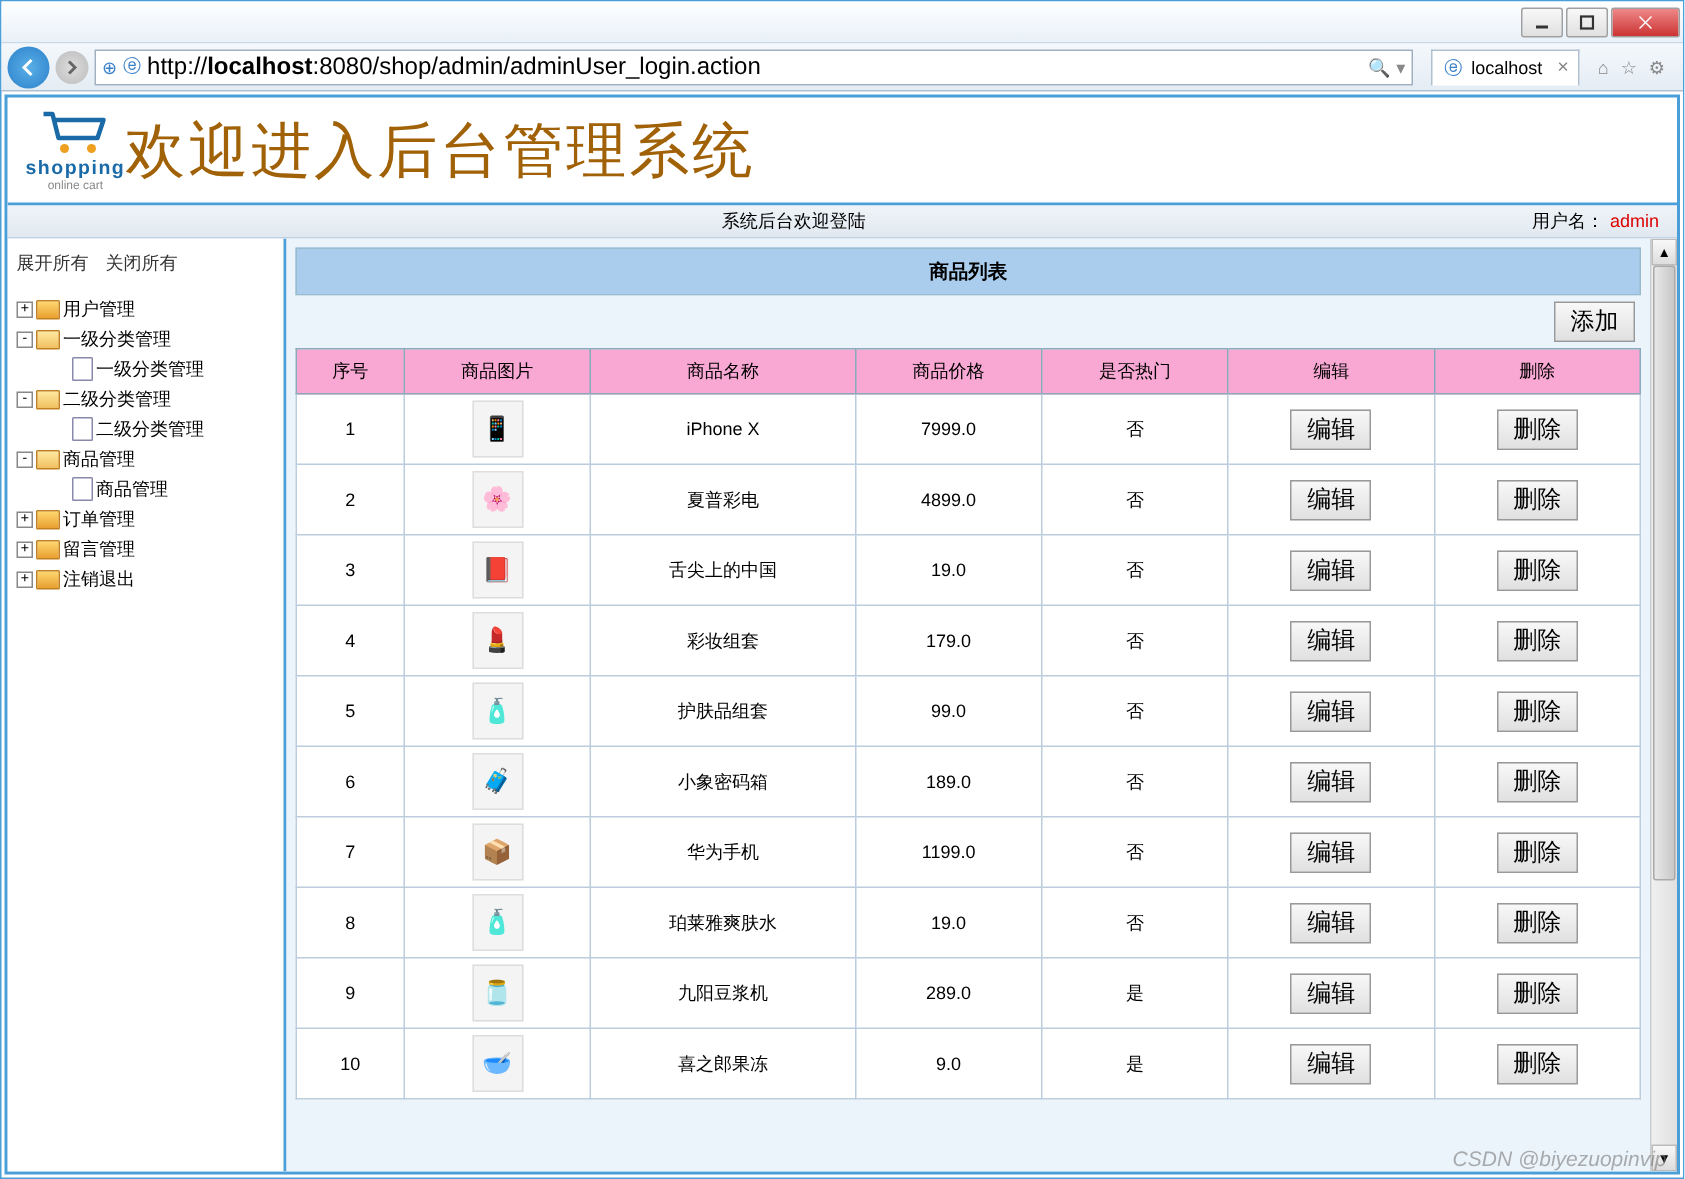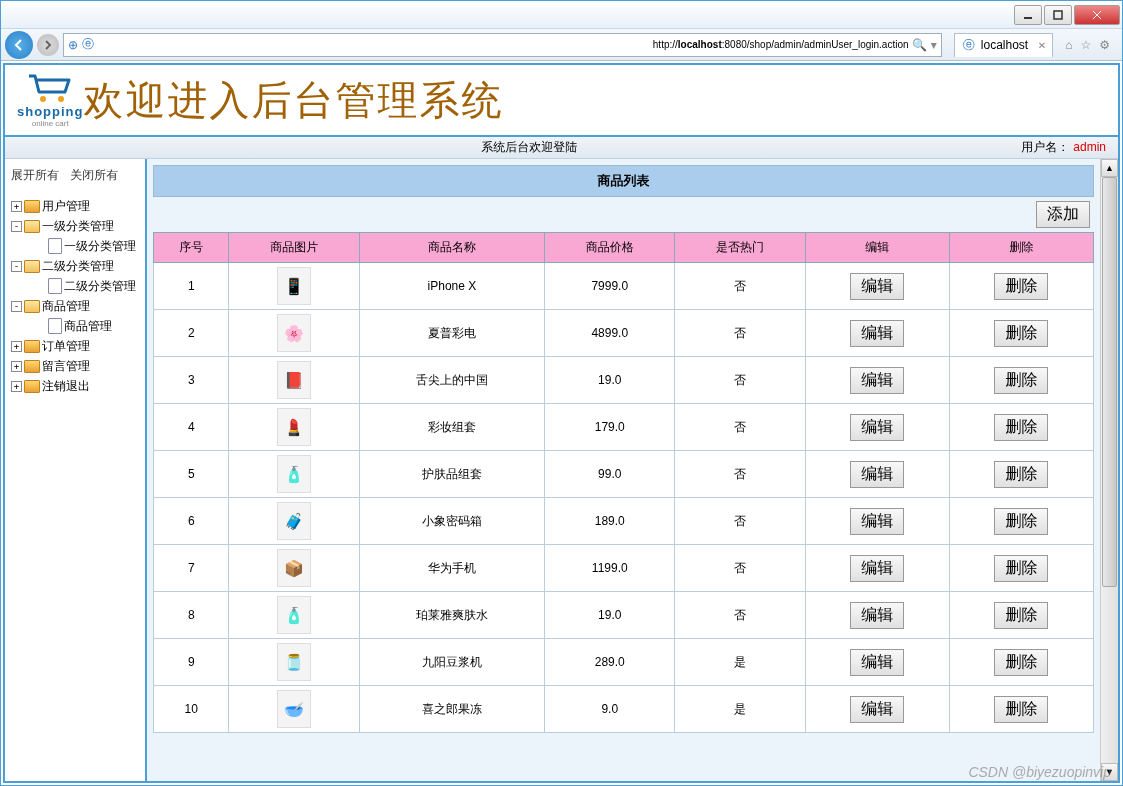--- a/index.html
+++ b/index.html
@@ -12,21 +12,21 @@
 .winbtn.close { background: linear-gradient(#e88,#c33); color: #fff; width: 46px; }
 .winbtn.close svg { stroke: #fff; }
 
 
 .browsebar { height: 32px; background: linear-gradient(#f4f8fc,#e4ecf4); border-bottom: 1px solid #b0c0d0; display: flex; align-items: center; padding: 0 4px; gap: 4px; }
 .navbtn { width: 28px; height: 28px; border-radius: 50%; background: radial-gradient(#5ab0e8,#2a80c8); display: flex; align-items: center; justify-content: center; cursor: pointer; }
 .navbtn.fwd { background: radial-gradient(#ddd,#bbb); width: 22px; height: 22px; }
 .navbtn svg { stroke: #fff; stroke-width: 2; fill: none; }
 .urlwrap { flex: 1; display: flex; align-items: center; background: #fff; border: 1px solid #a0b0c0; height: 24px; padding: 0 4px; gap: 4px; }
 .urlwrap .icon { color: #3a80c8; }
-.url { flex: 1; font-size: 10px; font-family: Arial; text-align: right; }
+.url { flex: 1; font-size: 16px; font-family: Arial; }
 .url b { font-weight: bold; }
 .searcharea { display: flex; align-items: center; gap: 4px; color: #888; }
 .tabbar { display: flex; align-items: center; margin-left: 8px; }
 .tab { background: #fff; border: 1px solid #b0c0d0; border-bottom: none; padding: 4px 24px 4px 8px; display: flex; align-items: center; gap: 6px; position: relative; height: 24px; font-size: 12px; }
 .tab .x { position: absolute; right: 6px; color: #888; cursor: pointer; font-size: 10px; }
 .righticons { margin-left: auto; display: flex; gap: 8px; padding: 0 8px; color: #888; }
 .righticons span { cursor: pointer; }
 
 
 .content { flex: 1; display: flex; flex-direction: column; border: 2px solid #4a9fd8; margin: 2px; overflow: hidden; }
@@ -36,21 +36,21 @@
 .logo .t1 { color: #1a6aa8; font-size: 13px; font-weight: bold; letter-spacing: 1px; }
 .logo .t2 { color: #888; font-size: 8px; }
 .headtext { font-size: 40px; color: #a16207; font-weight: 400; letter-spacing: 2px; }
 
 .statusbar { height: 22px; background: linear-gradient(#f0f4f8,#e0e8f0); border-bottom: 1px solid #c0d0e0; display: flex; align-items: center; font-size: 12px; }
 .statusbar .center { flex: 1; text-align: center; padding-left: 32px; }
 .statusbar .right { padding-right: 12px; }
 .statusbar .uname { color: #d00; margin-left: 4px; }
 
 .main { flex: 1; display: flex; overflow: hidden; }
-.sidebar { width: 142px; border-right: 2px solid #4a9fd8; background: #fff; padding: 4px; font-size: 12px; overflow: auto; }
+.sidebar { width: 186px; border-right: 2px solid #4a9fd8; background: #fff; padding: 4px; font-size: 12px; overflow: auto; }
 .sideactions { padding: 4px 2px; color: #333; }
 .sideactions span { cursor: pointer; margin-right: 8px; }
 .tree { margin-top: 4px; }
 .tree .node { display: flex; align-items: center; height: 20px; cursor: pointer; gap: 2px; }
 .tree .toggle { width: 11px; height: 11px; border: 1px solid #888; display: flex; align-items: center; justify-content: center; font-size: 9px; line-height: 1; background: #fff; font-family: monospace; }
 .tree .notoggle { width: 11px; }
 .tree .folder { width: 16px; height: 13px; display: inline-block; }
 .tree .folder.closed { background: linear-gradient(#ffd770,#e8a030); border: 1px solid #c08020; border-radius: 1px; }
 .tree .folder.open { background: linear-gradient(#ffe8a0,#f0c060); border: 1px solid #c08020; border-radius: 1px; }
 .tree .page { width: 14px; height: 16px; background: #fff; border: 1px solid #88a; border-radius: 1px; display: inline-block; }

